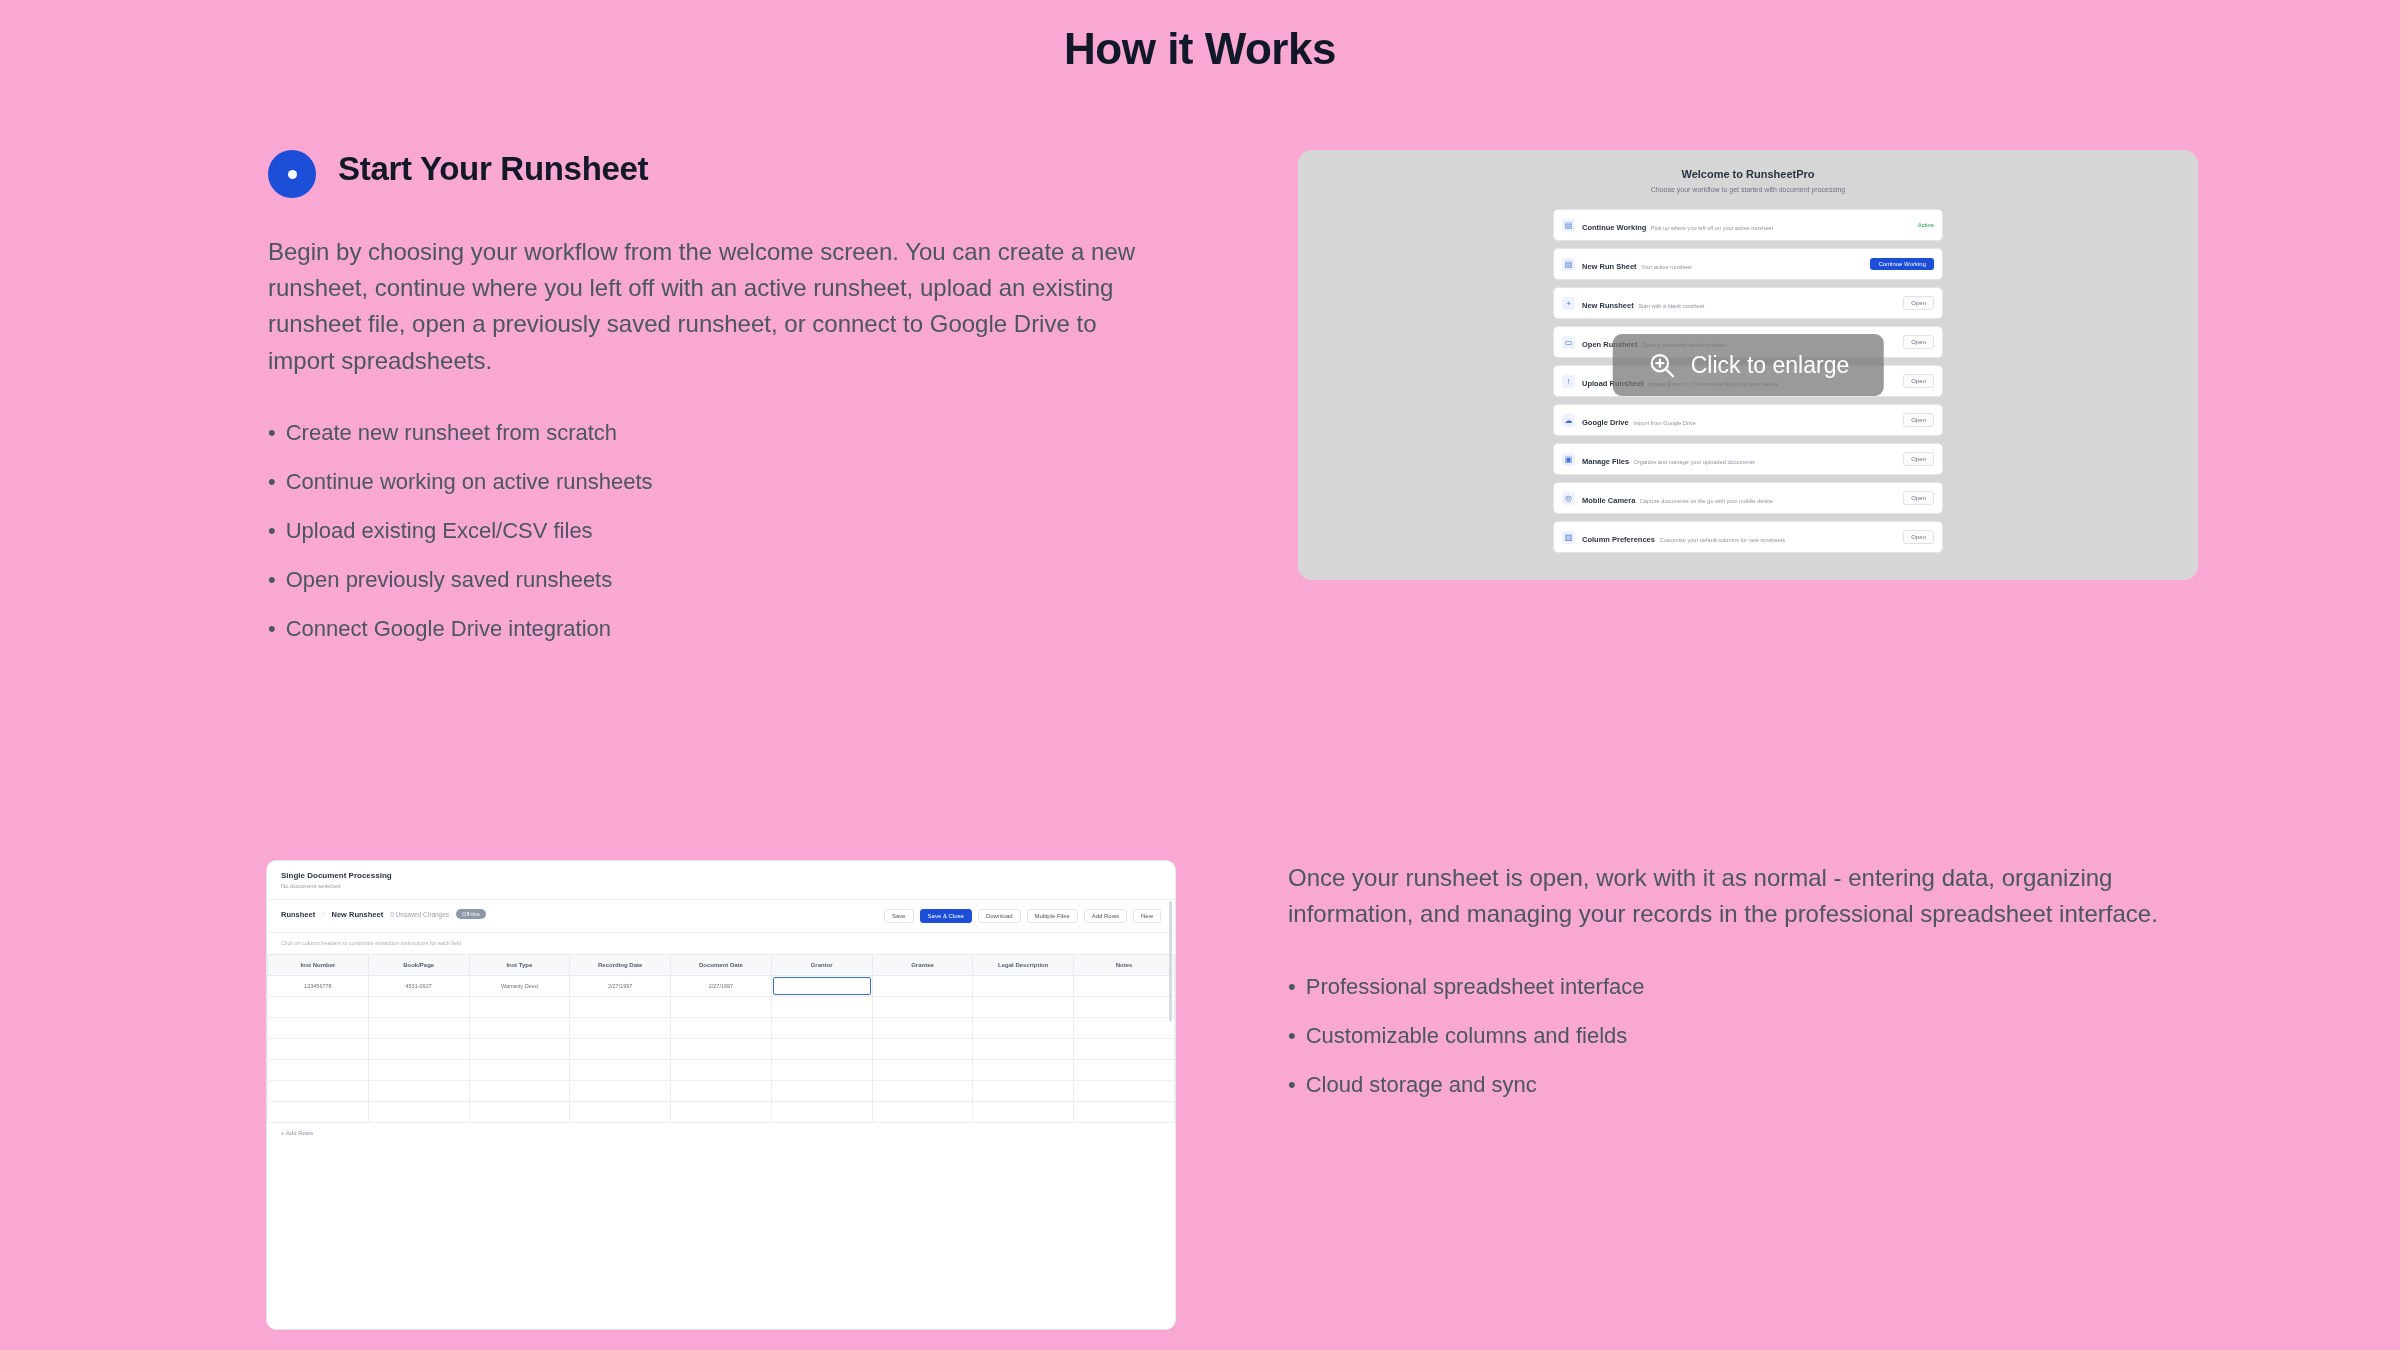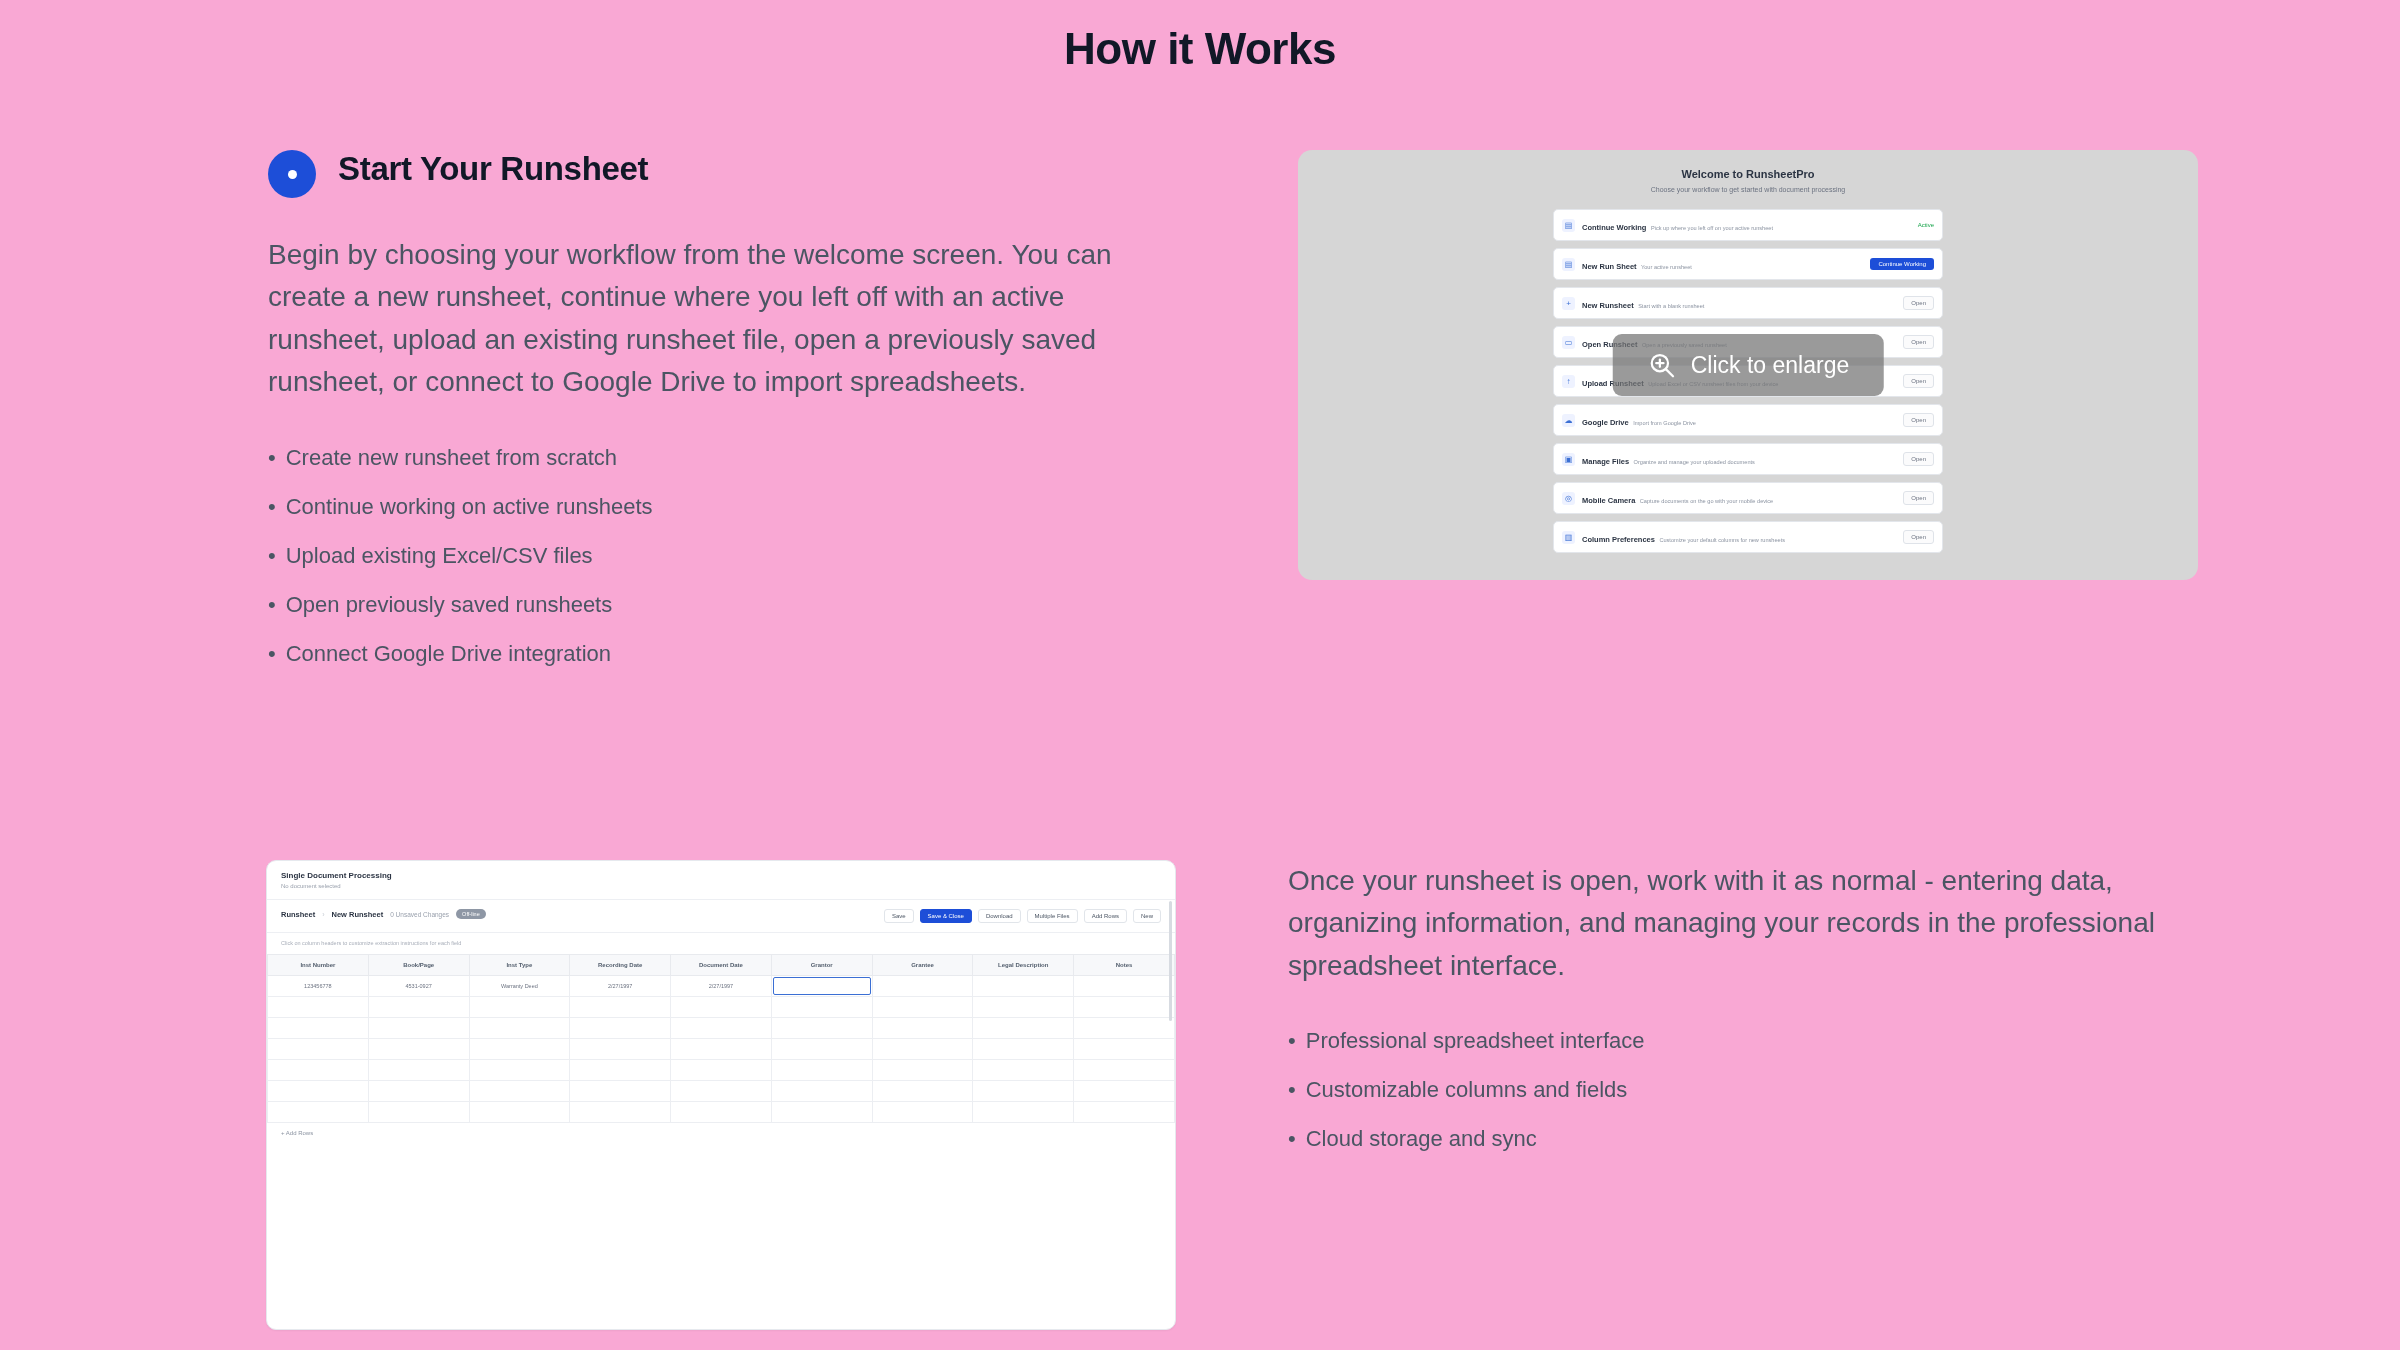--- a/index.html
+++ b/index.html
@@ -63,21 +63,21 @@
     background: #ffffff;
   }
   .step-title {
     font-size: 33px;
     font-weight: bold;
     color: #111827;
     letter-spacing: -0.3px;
   }
 
   .step-body {
-    font-size: 28px;
+    font-size: 24px;
     line-height: 1.51;
     color: #4b5563;
     max-width: 880px;
     margin-bottom: 30px;
   }
   .bullets { list-style: none; }
   .bullets li {
     font-size: 22px;
     color: #4b5563;
     line-height: 1.0;

